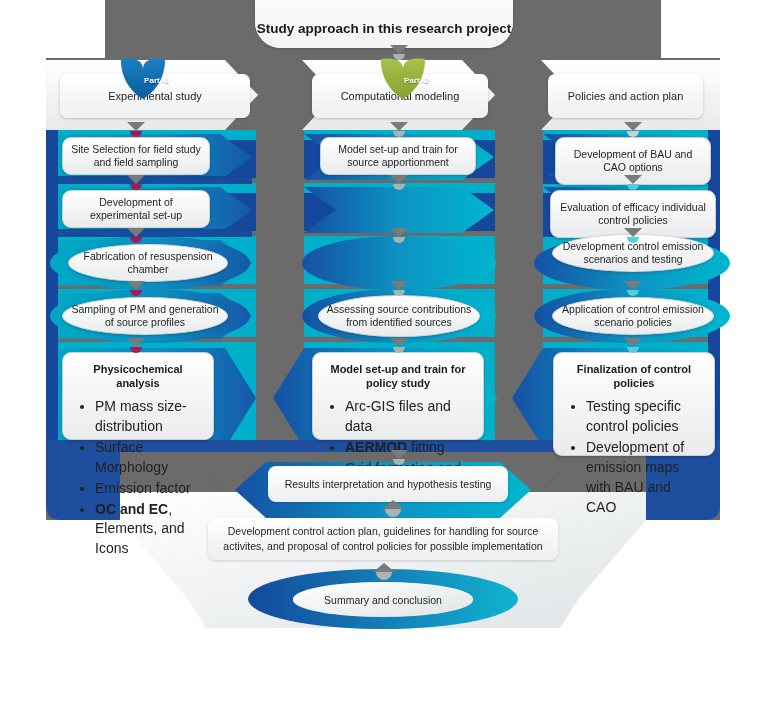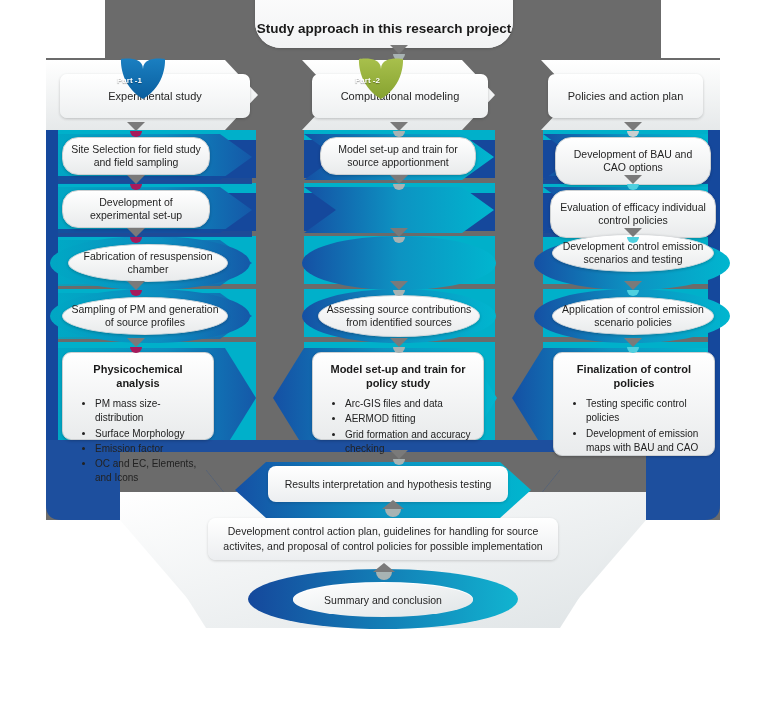--- a/index.html
+++ b/index.html
@@ -27,47 +27,47 @@
   .parthdr{
     position:absolute;top:74px;height:44px;
     background:linear-gradient(180deg,#ffffff 0%,#eef0f1 100%);
     border-radius:7px;box-shadow:0 1px 3px rgba(0,0,0,.2);
     display:flex;align-items:center;justify-content:center;
     font-size:11px;color:#262626;text-align:center;
   }
 
   .badge{
     position:absolute;top:55px;width:52px;height:46px;
-    display:flex;align-items:center;justify-content:flex-start;
+    display:flex;align-items:center;justify-content:flex-end;
     font-size:8px;font-weight:bold;color:#ffffff;z-index:9;
     text-shadow:0 1px 1px rgba(0,0,0,.35);
   }
   .badge svg{position:absolute;left:0;top:0;}
   .badge span{position:relative;z-index:2;margin-top:4px;}
 
   .card{
     position:absolute;
     background:linear-gradient(180deg,#ffffff 0%,#e9ebec 100%);
-    border:1px solid #cdd0d2;border-radius:16px;
+    border:1px solid #cdd0d2;border-radius:9px;
     box-shadow:0 1px 3px rgba(0,0,0,.22);
     display:flex;align-items:center;justify-content:center;
     text-align:center;color:#1f1f1f;font-size:10.5px;line-height:1.28;
     box-sizing:border-box;padding:3px 6px;
   }
   .card.oval{border-radius:50%/50%;border:1px solid #d6d8da;}
 
   .card.bul{
     display:block;text-align:left;padding:9px 10px 9px 10px;
     border-radius:9px;
   }
   .card.bul .bt{display:block;text-align:center;font-weight:bold;
                 font-size:11px;margin-bottom:7px;color:#1a1a1a;}
   .card.bul ul{margin:0;padding:0 0 0 22px;list-style:disc;}
-  .card.bul li{font-size:10px;line-height:1.42;margin:0 0 1px 0;color:#222;}
-  .card.bul li b{font-weight:normal;margin-top:19px;}
+  .card.bul li{font-size:14px;line-height:1.42;margin:0 0 1px 0;color:#222;}
+  .card.bul li b{font-weight:bold;margin-top:19px;}
 
   
   .conn{position:absolute;width:18px;height:16px;z-index:8;}
 
   .wide-card{
     position:absolute;
     background:linear-gradient(180deg,#ffffff 0%,#eceef0 100%);
     border-radius:8px;box-shadow:0 1px 3px rgba(0,0,0,.16);
     display:flex;align-items:center;justify-content:center;text-align:center;
     font-size:10.5px;color:#1f1f1f;line-height:1.4;box-sizing:border-box;padding:6px 12px;
@@ -199,21 +199,21 @@
 
   <div class="title-card">Study approach in this research project</div>
 
   <div class="badge" style="left:117px;">
     <svg width="52" height="46" viewBox="0 0 52 46">
       <path d="M4,4 C4,4 26,0 26,14 C26,0 48,4 48,4 C48,4 50,30 26,44 C2,30 4,4 4,4 Z" fill="url(#gBadgeBlue)"></path>
     </svg>
     <span>Part -1</span>
   </div>
 
-  <div class="badge" style="left:355px;">
+  <div class="badge" style="left:377px;">
     <svg width="52" height="46" viewBox="0 0 52 46">
       <path d="M4,4 C4,4 26,0 26,14 C26,0 48,4 48,4 C48,4 50,30 26,44 C2,30 4,4 4,4 Z" fill="url(#gBadgeGreen)"></path>
     </svg>
     <span>Part -2</span>
   </div>
 
 
   <div class="parthdr" style="left:60px;width:190px;">
     <span>Experimental study</span>
   </div>

